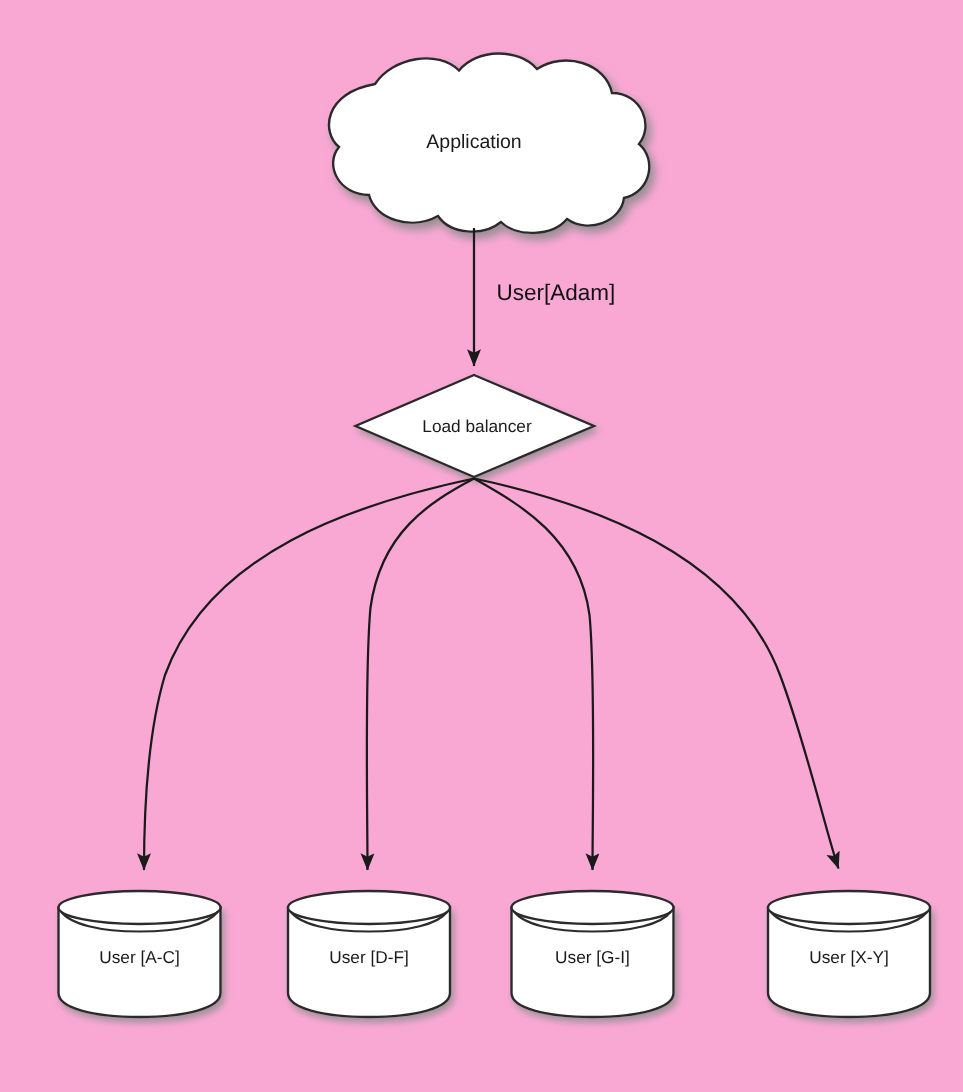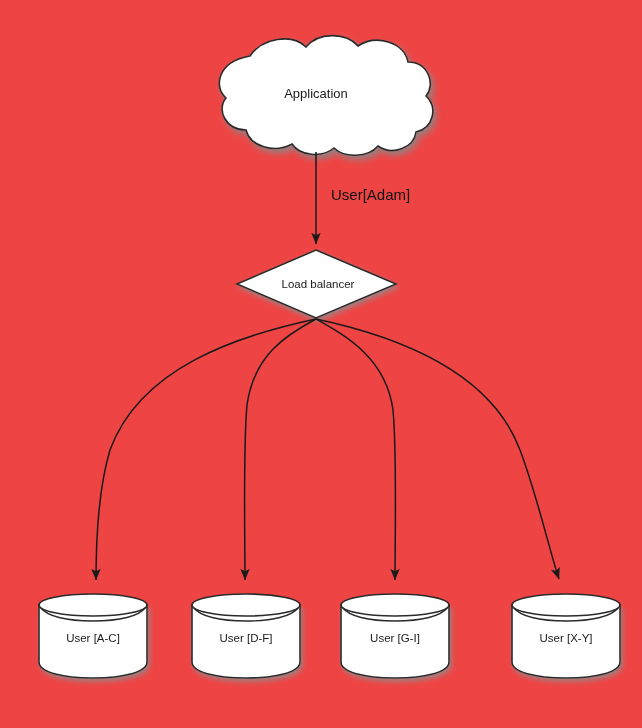--- a/index.html
+++ b/index.html
@@ -10,21 +10,21 @@
   body {
     width: 642px;
     height: 728px;
     font-family: "Liberation Sans", sans-serif;
     overflow: hidden;
   }
   #diagram-root {
     position: relative;
     width: 642px;
     height: 728px;
-    background: #ef4444;
+    background: #f9a8d4;
   }
   #diagram-svg {
     position: absolute;
     top: 0;
     left: 0;
     width: 642px;
     height: 728px;
   }
   .node-label {
     font-family: "Liberation Sans", sans-serif;

